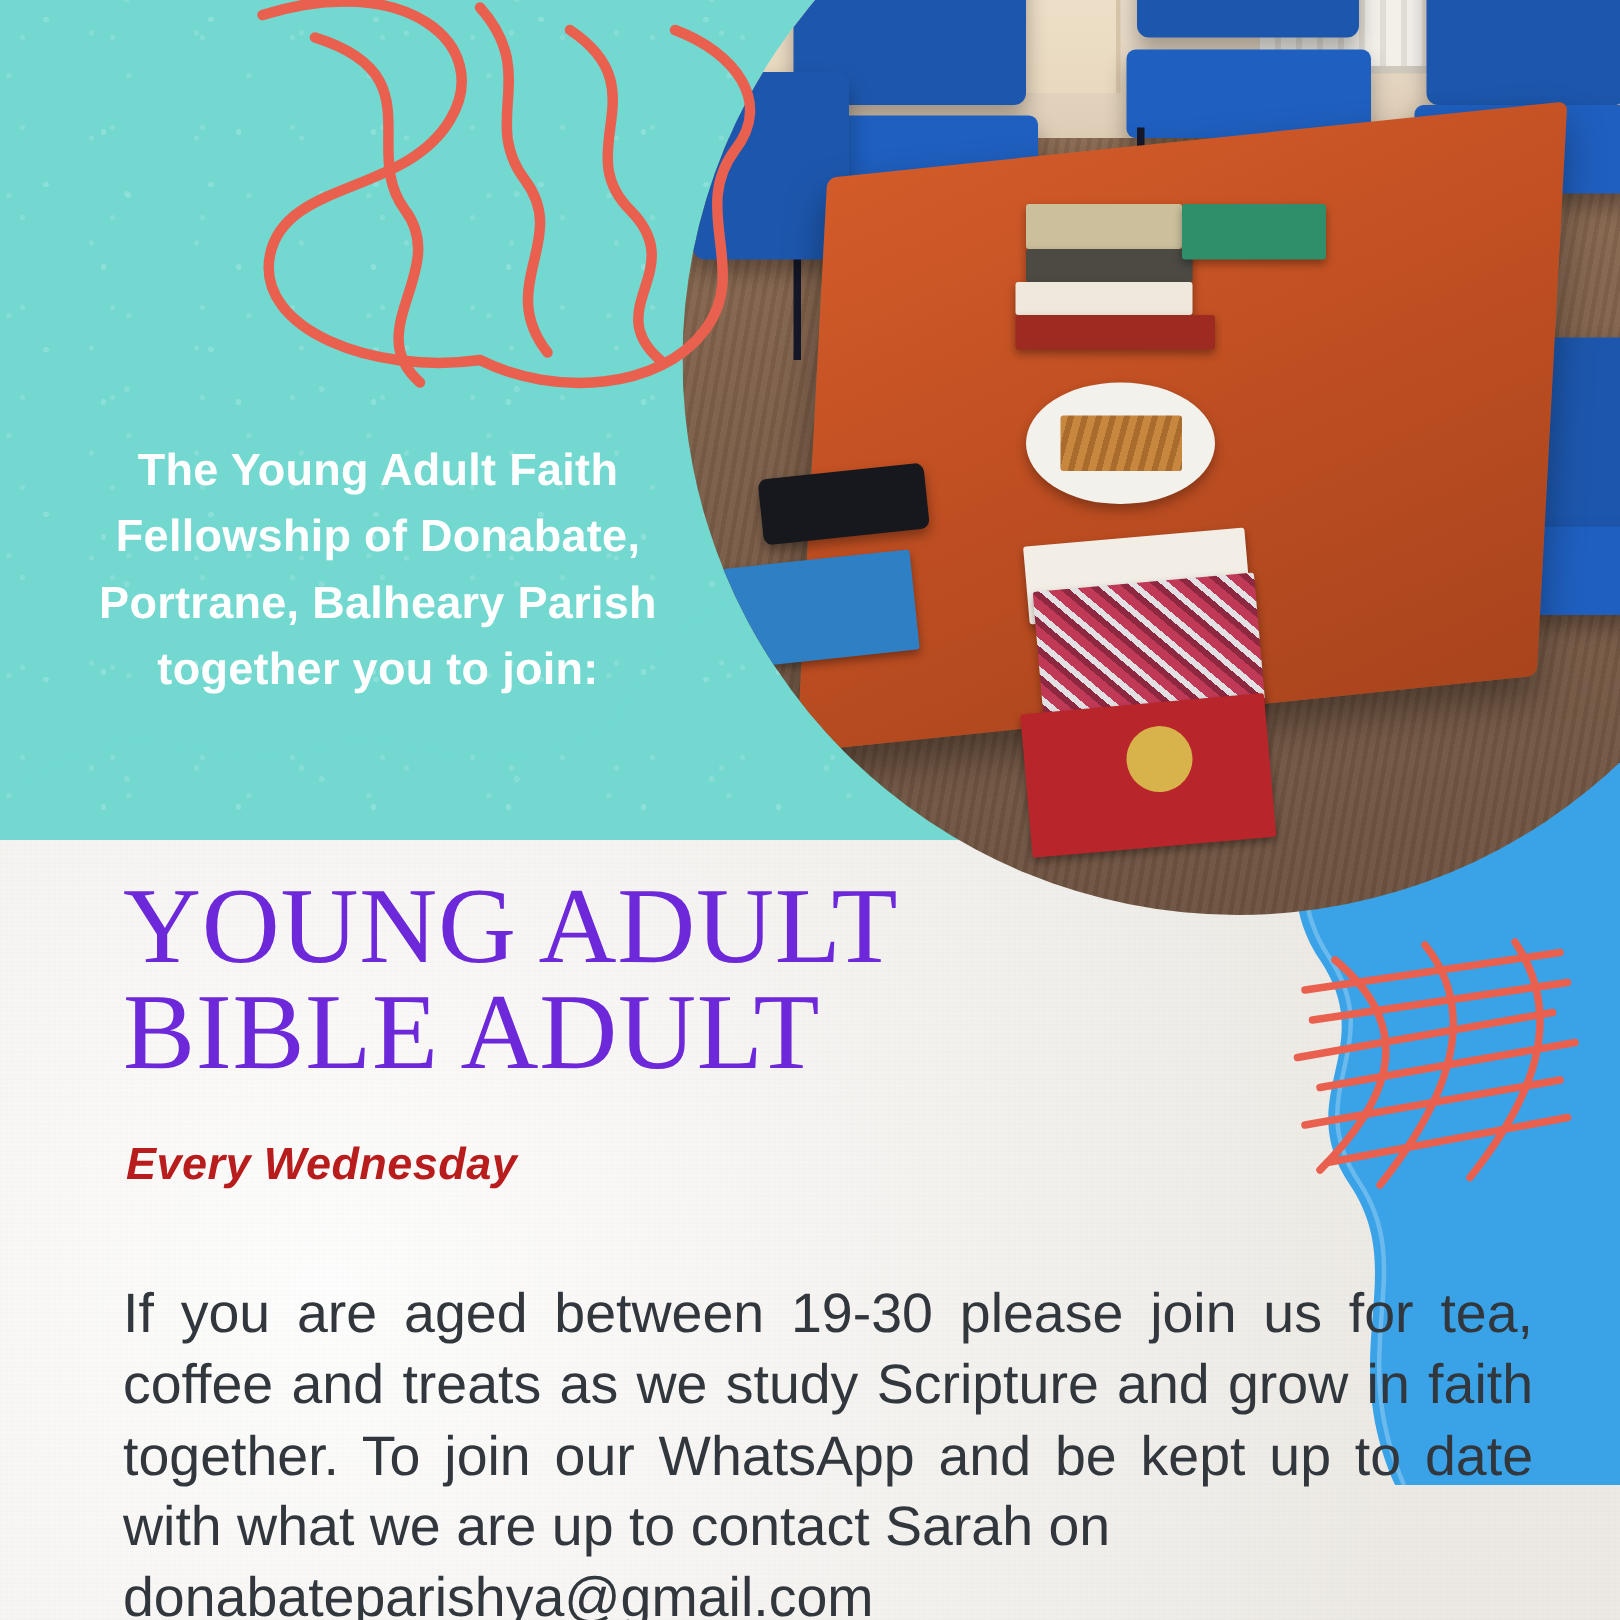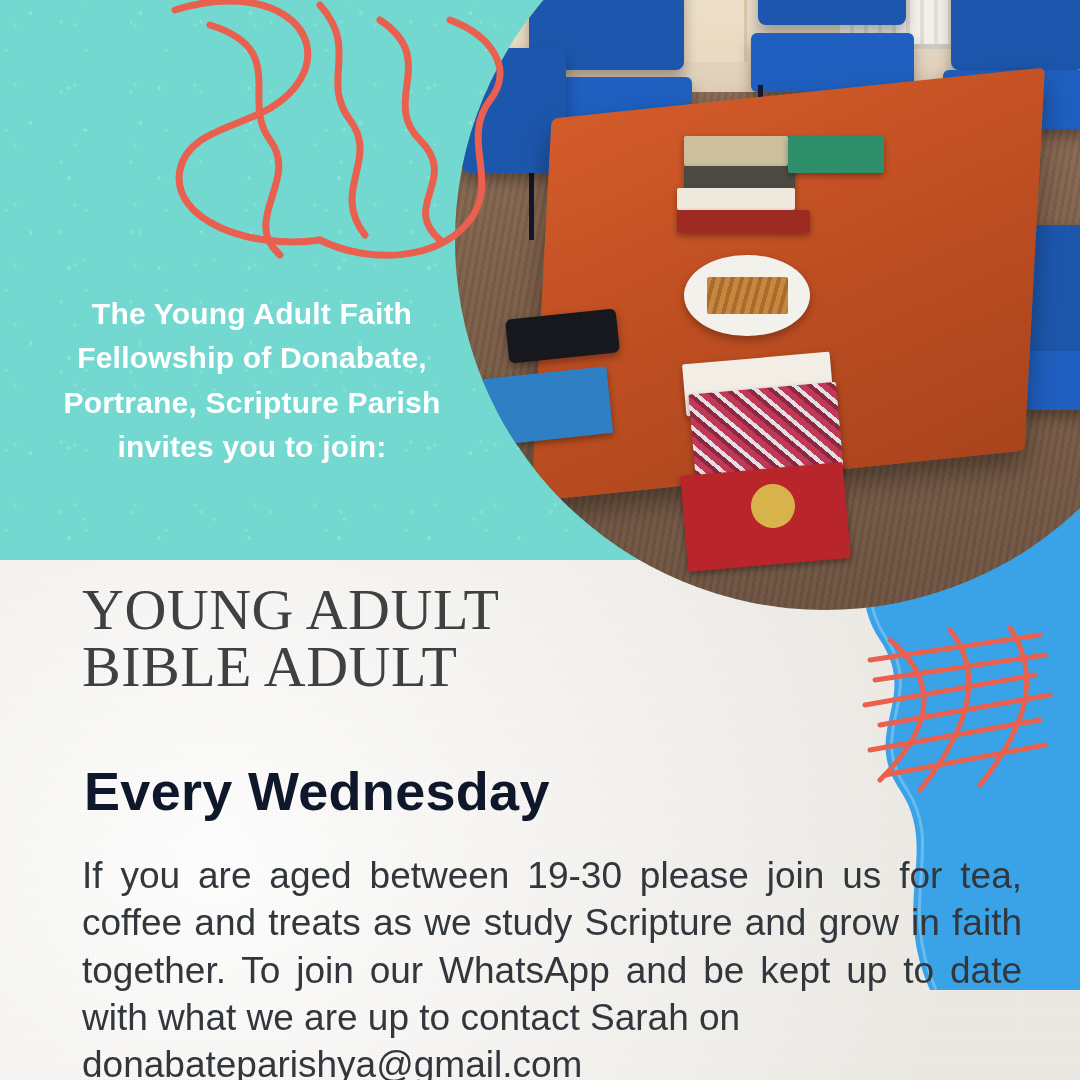--- a/index.html
+++ b/index.html
@@ -152,36 +152,37 @@
     font-size: 30px;
     line-height: 1.48;
     text-align: center;
     letter-spacing: 0.2px;
   }
   .headline {
     position: absolute;
     left: 82px;
     top: 582px;
     width: 760px;
-    color: #404040;
+    color: #6d28d9;
     font-family: "Liberation Serif", serif;
-    font-size: 58px;
+    font-size: 72px;
     line-height: 0.98;
     letter-spacing: 0.5px;
   }
   .headline .l1 { display: block; }
   .headline .l2 { display: block; }
   .subhead {
     position: absolute;
     left: 84px;
     top: 760px;
-    color: #0f172a;
+    color: #b91c1c;
     font-weight: bold;
-    font-size: 54px;
+    font-size: 30px;
     letter-spacing: 0.3px;
+    font-style: italic;
   }
   .body-text {
     position: absolute;
     left: 82px;
     top: 852px;
     width: 940px;
     color: #31373c;
     font-size: 37px;
     line-height: 1.28;
     text-align: justify;
@@ -271,21 +272,21 @@
       <path d="M5 85 L 175 55"></path>
       <path d="M20 105 L 190 75"></path>
       <path d="M10 130 L 180 100"></path>
       <path d="M25 155 L 185 125"></path>
       <path d="M30 20 C 90 70 60 120 20 160"></path>
       <path d="M90 10 C 130 60 100 120 60 170"></path>
       <path d="M150 8 C 185 60 160 115 120 165"></path>
     </g>
   </svg>
 
-  <div class="intro-text">The Young Adult Faith Fellowship of Donabate, Portrane, Scripture Parish invites you to join:</div>
+  <div class="intro-text">The Young Adult Faith Fellowship of Donabate, Portrane, Balheary Parish together you to join:</div>
 
   <div class="headline">
     <span class="l1">YOUNG ADULT</span>
     <span class="l2">BIBLE ADULT</span>
   </div>
 
   <div class="subhead">Every Wednesday</div>
 
   <div class="body-text">
     <span>If you are aged between 19-30 please join us for tea, coffee and treats as we study Scripture and grow in faith together. To join our WhatsApp and be kept up to date with what we are up to contact Sarah on</span>

